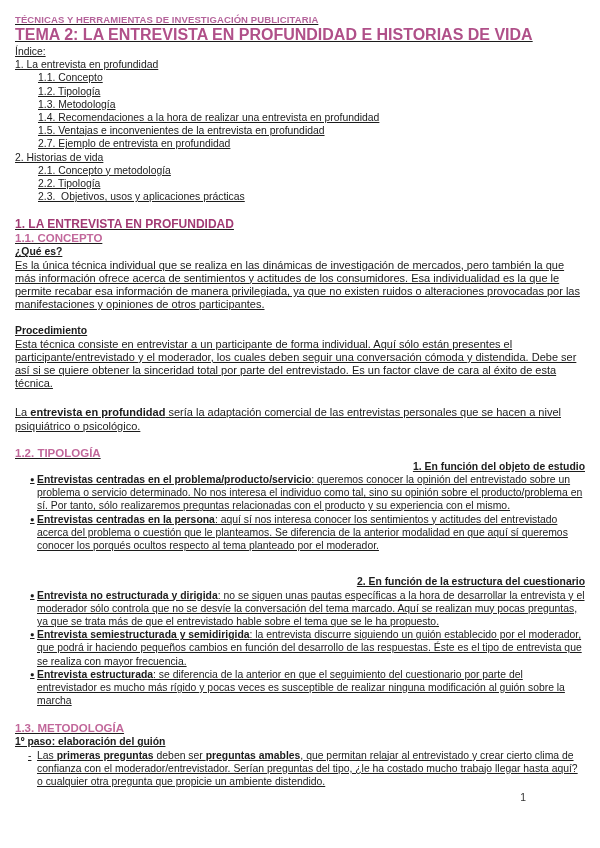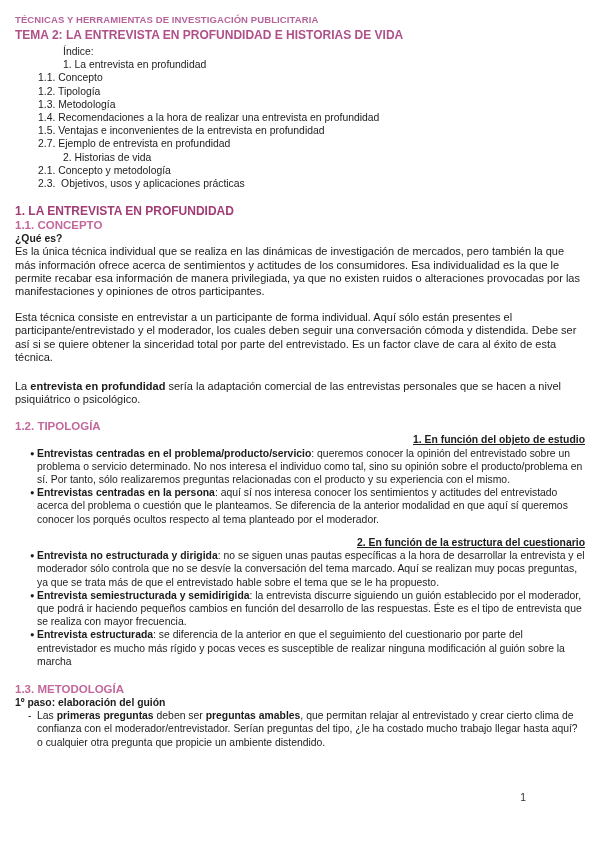--- a/index.html
+++ b/index.html
@@ -7,39 +7,39 @@
   .page {
     position: relative;
     width: 600px;
     height: 848px;
     margin: 0 auto;
     background: #ffffff;
     font-family: "Liberation Sans", "DejaVu Sans", sans-serif;
     color: #1c1c1c;
     padding: 14px 15px 0 15px;
     overflow: hidden;
+    text-decoration: underline;
   }
   .course-title {
     font-size: 9.5px;
     font-weight: bold;
     color: #b5639a;
     line-height: 12px;
     letter-spacing: 0.1px;
   }
   .doc-title {
-    font-size: 12px;
+    font-size: 16px;
     font-weight: bold;
     color: #b05089;
     line-height: 18px;
     margin-bottom: 1px;
   }
   .body-text, .idx-item, .index-label {
     font-size: 10.4px;
     line-height: 13.2px;
-    margin-left: 48px;
   }
   .idx-item { white-space: pre-wrap; }
   .idx-item.lvl1 { margin-left: 23px; }
   .sec-heading {
     font-size: 12px;
     font-weight: bold;
     color: #a23b74;
     line-height: 14px;
     margin-top: 14px;
   }
@@ -73,21 +73,21 @@
     padding-left: 15px;
     font-size: 7.5px;
     line-height: 13.2px;
   }
   .dash-item .marker {
     flex: 0 0 22px;
     padding-left: 13px;
     font-size: 10.4px;
   }
   .bullet-item .btxt, .dash-item .btxt { flex: 1 1 auto; }
-  .group-gap { margin-top: 10px; }
+  .group-gap { margin-top: 23px; }
   .page-number {
     position: absolute;
     top: 792px;
     right: 74px;
     font-size: 10.4px;
     color: #333333;
   }
 </style>
 </head>
 <body>
@@ -101,29 +101,31 @@
   <div>
     <div class="idx-item lvl0">1. La entrevista en profundidad</div>
     <div class="idx-item lvl1">1.1. Concepto</div>
     <div class="idx-item lvl1">1.2. Tipología</div>
     <div class="idx-item lvl1">1.3. Metodología</div>
     <div class="idx-item lvl1">1.4. Recomendaciones a la hora de realizar una entrevista en profundidad</div>
     <div class="idx-item lvl1">1.5. Ventajas e inconvenientes de la entrevista en profundidad</div>
     <div class="idx-item lvl1">2.7. Ejemplo de entrevista en profundidad</div>
     <div class="idx-item lvl0">2. Historias de vida</div>
     <div class="idx-item lvl1">2.1. Concepto y metodología</div>
+    <div class="idx-item lvl1">2.2. Tipología</div>
     <div class="idx-item lvl1">2.3.  Objetivos, usos y aplicaciones prácticas</div>
   </div>
 
   <div class="sec-heading">1. LA ENTREVISTA EN PROFUNDIDAD</div>
   <div class="sub-heading">1.1. CONCEPTO</div>
 
   <div class="mini-heading">¿Qué es?</div>
   <p class="para">Es la única técnica individual que se realiza en las dinámicas de investigación de mercados, pero también la que más información ofrece acerca de sentimientos y actitudes de los consumidores. Esa individualidad es la que le permite recabar esa información de manera privilegiada, ya que no existen ruidos o alteraciones provocadas por las manifestaciones y opiniones de otros participantes.</p>
 
+  <div class="mini-heading">Procedimiento</div>
   <p class="para">Esta técnica consiste en entrevistar a un participante de forma individual. Aquí sólo están presentes el participante/entrevistado y el moderador, los cuales deben seguir una conversación cómoda y distendida. Debe ser así si se quiere obtener la sinceridad total por parte del entrevistado. Es un factor clave de cara al éxito de esta técnica.</p>
 
   <p class="para gap-top"><span>La </span><span class="b">entrevista en profundidad</span><span> sería la adaptación comercial de las entrevistas personales que se hacen a nivel psiquiátrico o psicológico.</span></p>
 
   <div class="sub-heading">1.2. TIPOLOGÍA</div>
   <div class="mini-heading underlined">1. En función del objeto de estudio</div>
 
   <div class="bullet-item">
     <span class="marker">●</span>
     <div class="btxt"><span class="b">Entrevistas centradas en el problema/producto/servicio</span><span>: queremos conocer la opinión del entrevistado sobre un problema o servicio determinado. No nos interesa el individuo como tal, sino su opinión sobre el producto/problema en sí. Por tanto, sólo realizaremos preguntas relacionadas con el producto y su experiencia con el mismo.</span></div>

